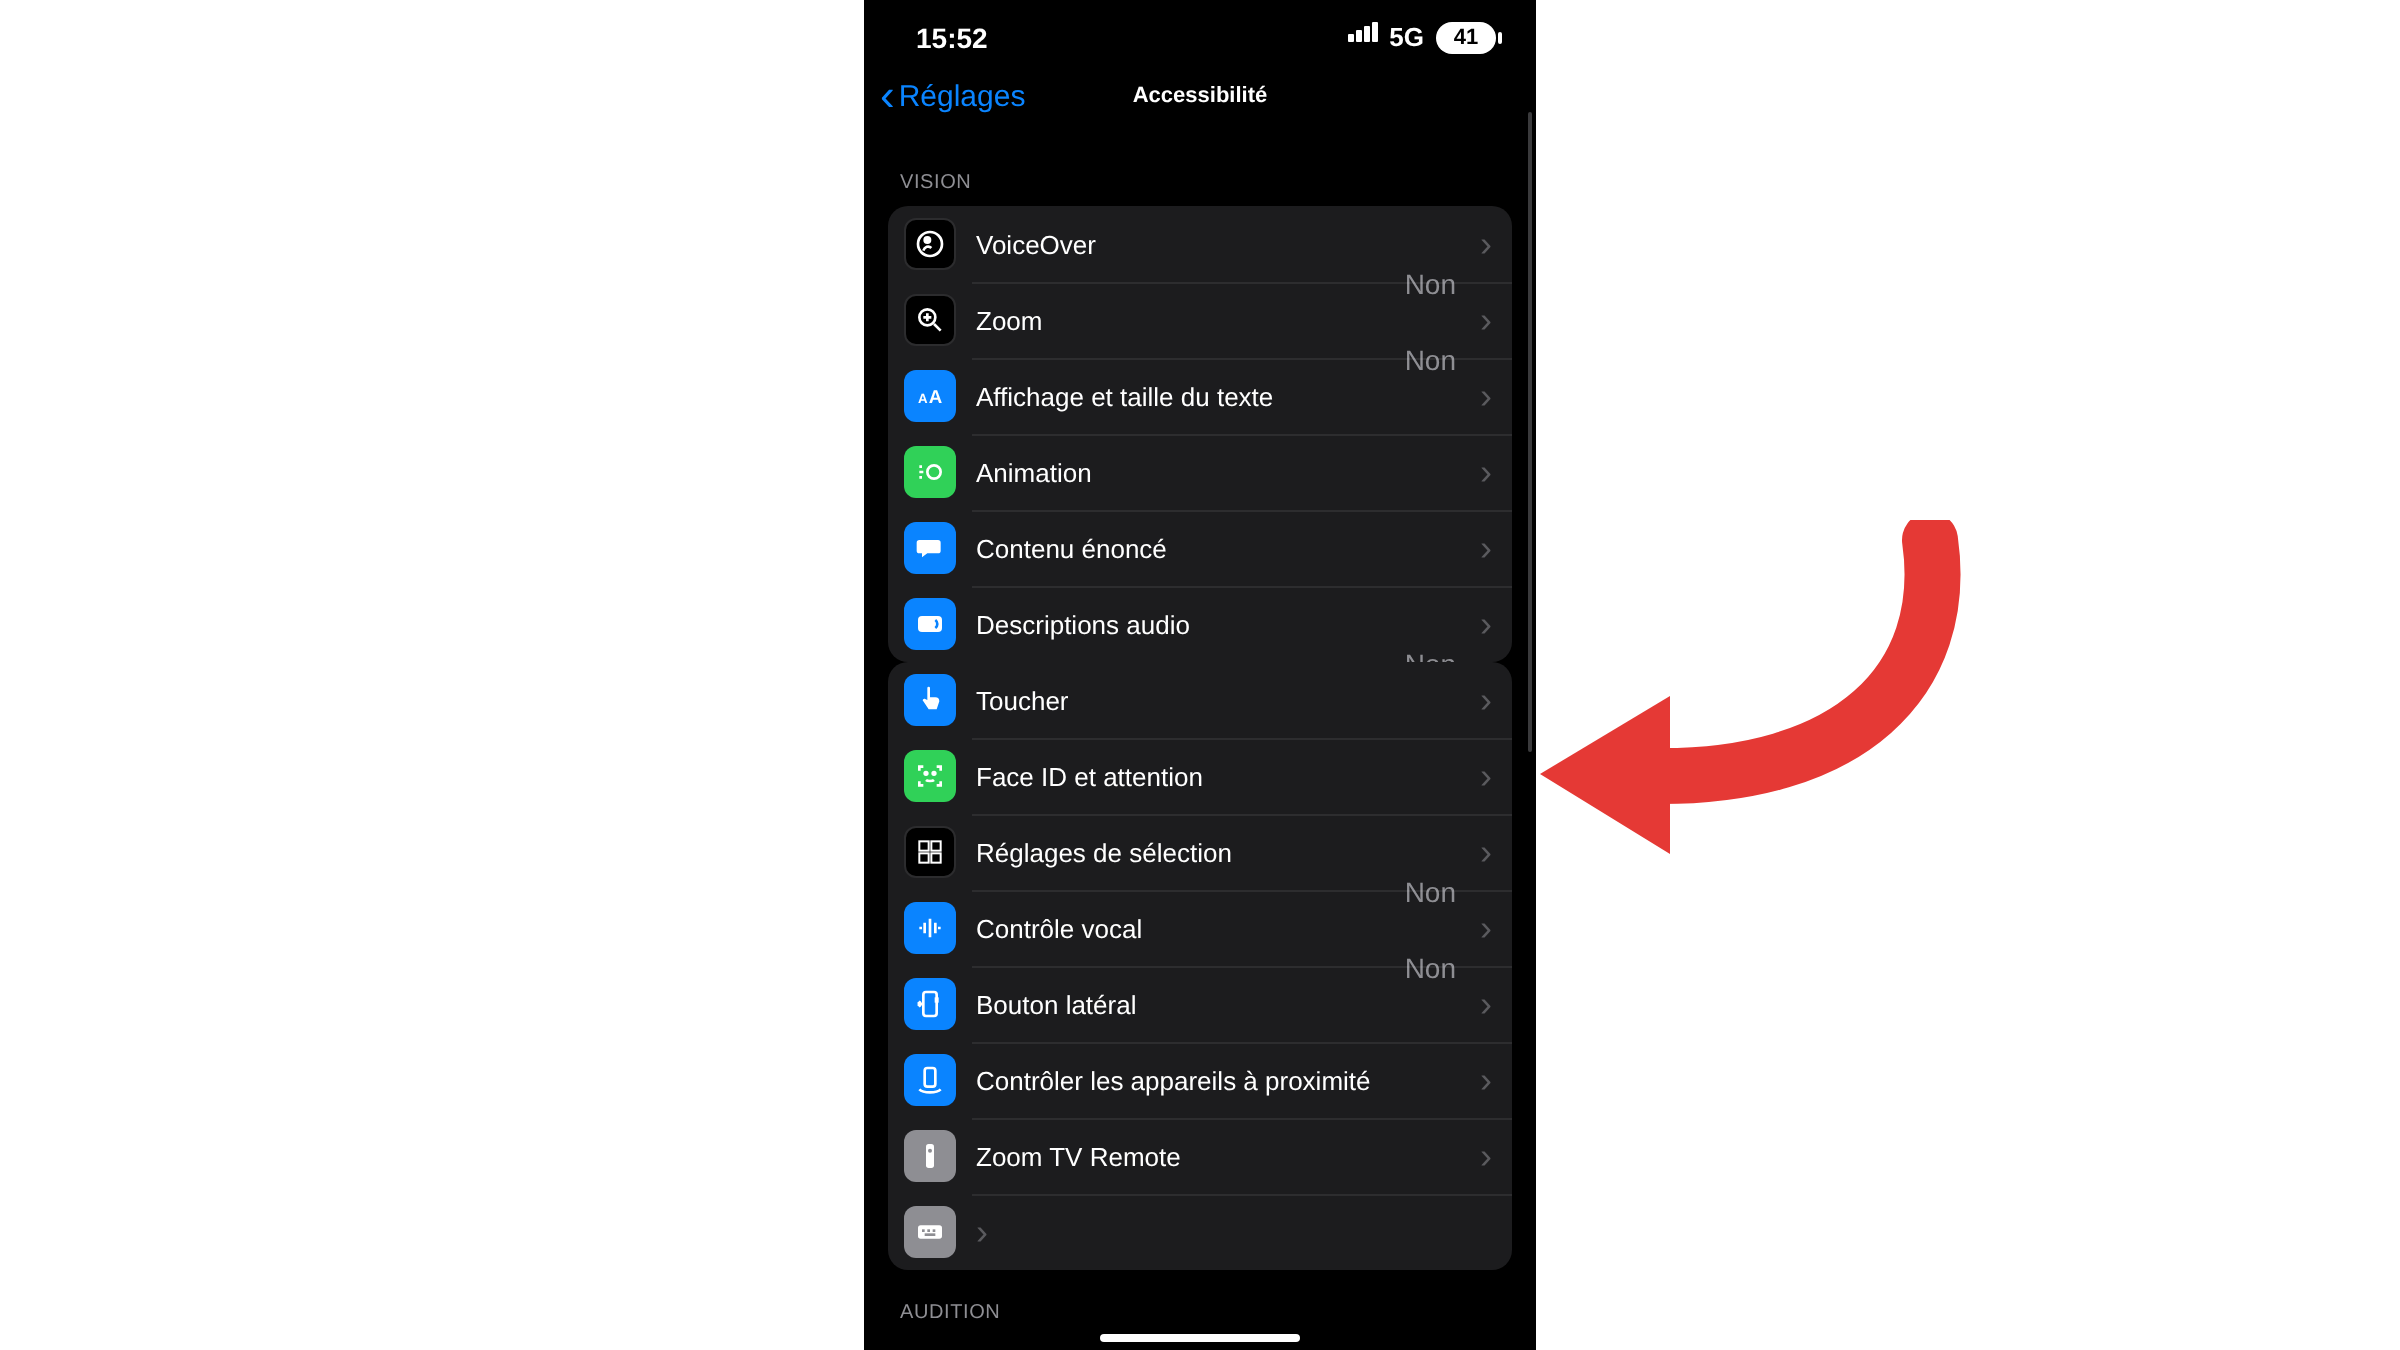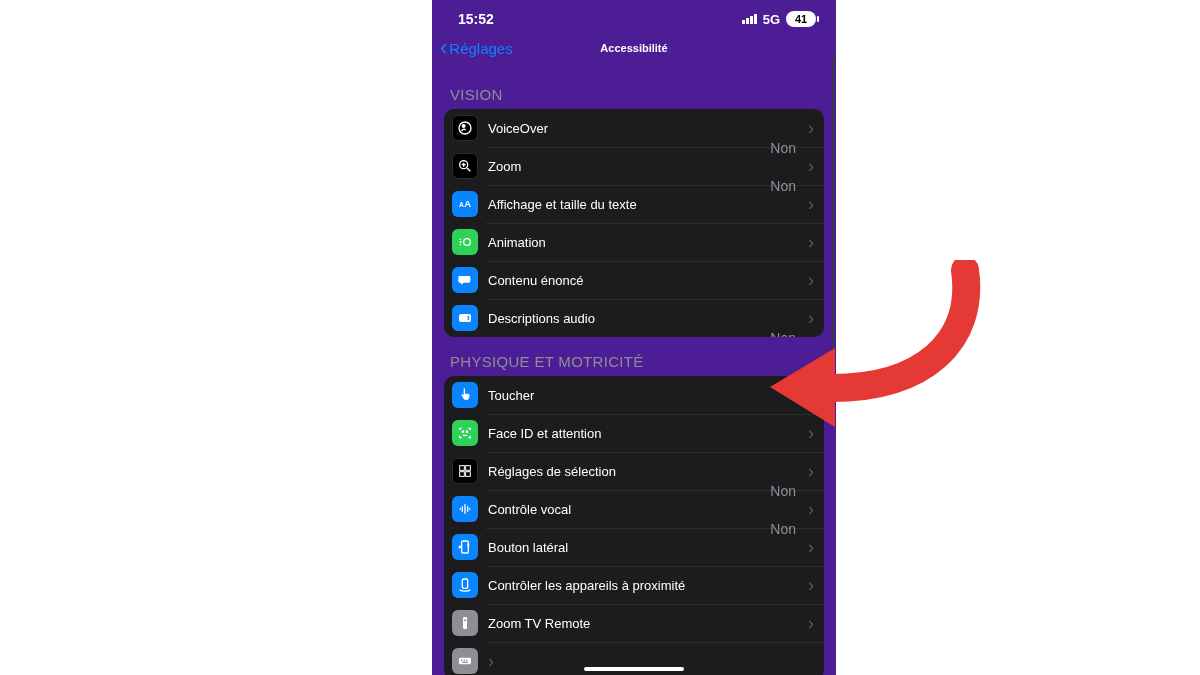--- a/index.html
+++ b/index.html
@@ -8,37 +8,37 @@
     height: 675px;
     background: #fff;
     font-family: -apple-system, "SF Pro Text", "Helvetica Neue", Arial, sans-serif;
     position: relative;
     overflow: hidden;
   }
   .phone {
     position: absolute;
     left: 432px;
     top: 0;
-    width: 404px;
+    width: 336px;
     height: 675px;
-    background: #4c1d95;
+    background: #000000;
     color: #fff;
     overflow: hidden;
   }
   
   .status-bar {
     display: flex;
     justify-content: space-between;
     align-items: center;
     padding: 8px 20px 4px 26px;
     height: 34px;
     font-size: 14px;
     font-weight: 600;
   }
-  .sb-right { display: flex; align-items: center; gap: 4px; }
+  .sb-right { display: flex; align-items: flex-start; gap: 4px; }
   .signal-bars { display: flex; align-items: flex-end; gap: 1.5px; height: 10px; }
   .signal-bars span { width: 2.5px; background: #fff; border-radius: 0.5px; }
   .signal-bars span:nth-child(1){height:4px}
   .signal-bars span:nth-child(2){height:6px}
   .signal-bars span:nth-child(3){height:8px}
   .signal-bars span:nth-child(4){height:10px}
   .net { font-size: 13px; font-weight: 600; margin: 0 2px; }
   .battery-pill {
     display: inline-flex; align-items: center; justify-content: center;
     background: #fff; color: #000; border-radius: 8px;
@@ -56,21 +56,21 @@
   }
   .back-btn { display: flex; align-items: center; color: #0a84ff; font-size: 15px; gap: 2px; }
   .back-btn .chev { font-size: 22px; line-height: 1; font-weight: 300; }
   .title {
     position: absolute; left: 0; right: 0; text-align: center;
     font-size: 11px; font-weight: 600; pointer-events: none;
   }
   
   .content { padding: 0 12px 0 12px; }
   .section-header {
-    color: #8e8e93; font-size: 15px; letter-spacing: 0.3px;
+    color: #8e8e93; font-size: 10px; letter-spacing: 0.3px;
     padding: 16px 6px 6px 6px; text-transform: uppercase;
   }
   .group {
     background: #1c1c1e; border-radius: 10px; overflow: hidden;
   }
   .row {
     display: flex; align-items: center; height: 38px; padding: 0 10px 0 8px;
     position: relative; gap: 10px;
   }
   .row + .row::before {
@@ -206,21 +206,20 @@
               <rect x="3" y="6" width="18" height="12" rx="3"></rect>
               <path d="M16 9c2 1.5 2 4.5 0 6" stroke="#0a84ff" stroke-width="2" fill="none"></path>
             </svg>
         </span>
         <span class="lbl">Descriptions audio</span>
         <span class="val">Non</span>
         <span class="chev-right">›</span>
       </div>
     </div>
 
-    <div class="section-header">PHYSIQUE ET MOTRICITÉ</div>
     <div class="group">
 
       <div class="row">
         <span class="icon-sq bg-blue">
           <svg viewBox="0 0 24 24" fill="#fff">
               <path d="M10 3v9l-2-1c-1 0-2 1-1 2l4 6h6l2-6c0-2-1-3-3-3h-4V3a1 1 0 0 0-2 0z"></path>
             </svg>
         </span>
         <span class="lbl">Toucher</span>
         <span class="chev-right">›</span>

